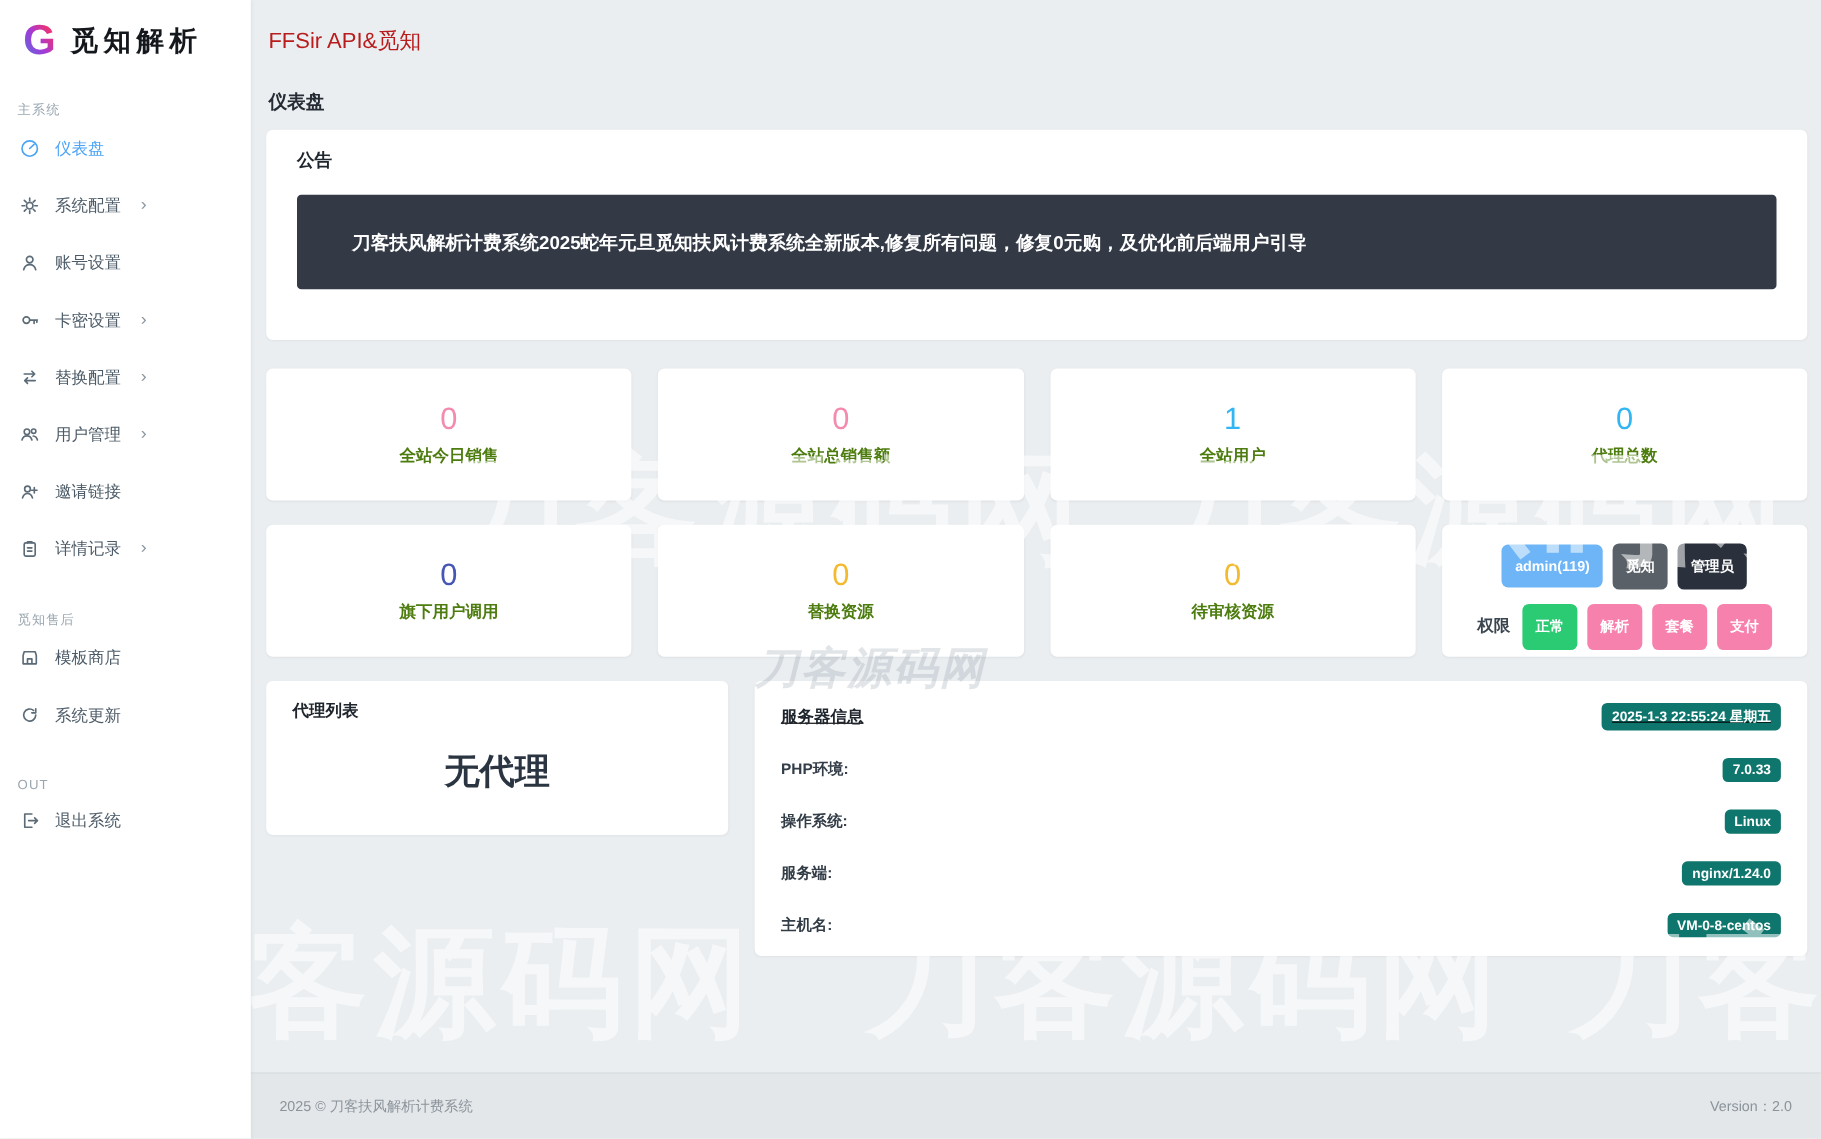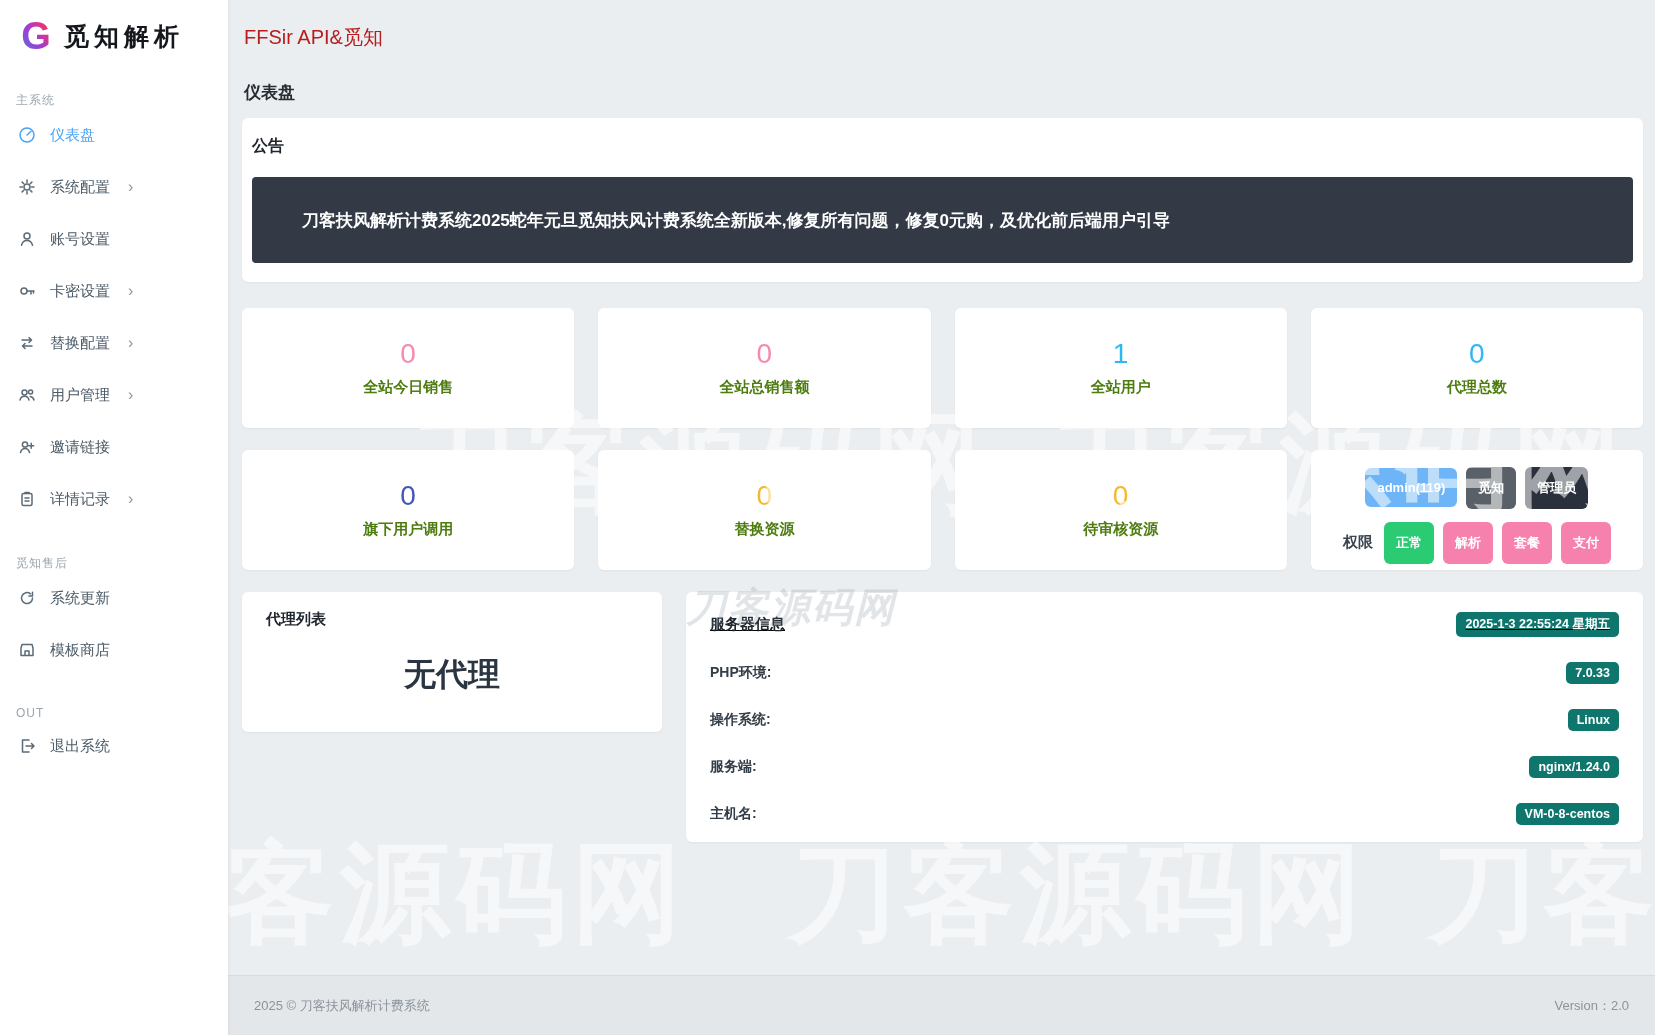--- a/index.html
+++ b/index.html
@@ -23,21 +23,21 @@
 
   
   .main { position:absolute; left:228px; top:0; right:0; bottom:0; background:#eaeef0; }
   .topbar { padding:24px 26px 0 16px; }
   .topbar-title { font-size:20px; font-weight:400; color:#b91c1c; }
   .page-title { font-size:17px; font-weight:700; color:#252c34; margin:30px 0 14px 16px; }
   .content { padding:0 12px 0 14px; position:relative; }
 
   .card { background:#fff; border-radius:6px; box-shadow:0 1px 2px rgba(30,40,50,.05); position:relative; z-index:1; }
 
-  .announce-card { height:164px; padding:18px 10px; margin-bottom:26px; }
+  .announce-card { height:191px; padding:18px 28px; margin-bottom:26px; }
   .card-title { font-size:16px; font-weight:700; color:#20262e; }
   .announce-banner { margin-top:20px; height:86px; background:#333a46; border-radius:4px;
     display:flex; align-items:center; padding-left:50px; }
   .announce-text { color:#fff; font-weight:700; font-size:17px; }
 
   .stat-grid { display:grid; grid-template-columns:repeat(4,1fr); gap:24px; margin-bottom:22px; }
   .stat-card { height:120px; display:flex; flex-direction:column; justify-content:center;
     align-items:center; gap:10px; }
   .stat-value { font-size:28px; line-height:1; }
   .stat-label { font-size:15px; font-weight:600; color:#4d7c0f; }
@@ -163,30 +163,30 @@
         <path d="M7 3.5v-1h4v1M7 8h4M7 11h4"></path>
       </svg>
     <span>详情记录</span>
     <span class="chev">›</span>
   </div>
 
   <div class="nav-label">觅知售后</div>
 
   <div class="nav-item">
     <svg class="icon" viewBox="0 0 18 18">
+        <path d="M3 7l1-3.5h10L15 7M3 7v7.5h12V7M7 14.5V10h4v4.5"></path>
+      </svg>
+    <span>模板商店</span>
+  </div>
+
+  <div class="nav-item">
+    <svg class="icon" viewBox="0 0 18 18">
         <path d="M14.5 9a5.5 5.5 0 1 1-2-4.2M14.5 3.3V7h-3.6"></path>
       </svg>
     <span>系统更新</span>
-  </div>
-
-  <div class="nav-item">
-    <svg class="icon" viewBox="0 0 18 18">
-        <path d="M3 7l1-3.5h10L15 7M3 7v7.5h12V7M7 14.5V10h4v4.5"></path>
-      </svg>
-    <span>模板商店</span>
   </div>
 
   <div class="nav-label">OUT</div>
 
   <div class="nav-item">
     <svg class="icon" viewBox="0 0 18 18">
         <path d="M11 3H4.5v12H11M8 9h8M13.5 6.5L16 9l-2.5 2.5"></path>
       </svg>
     <span>退出系统</span>
   </div>

